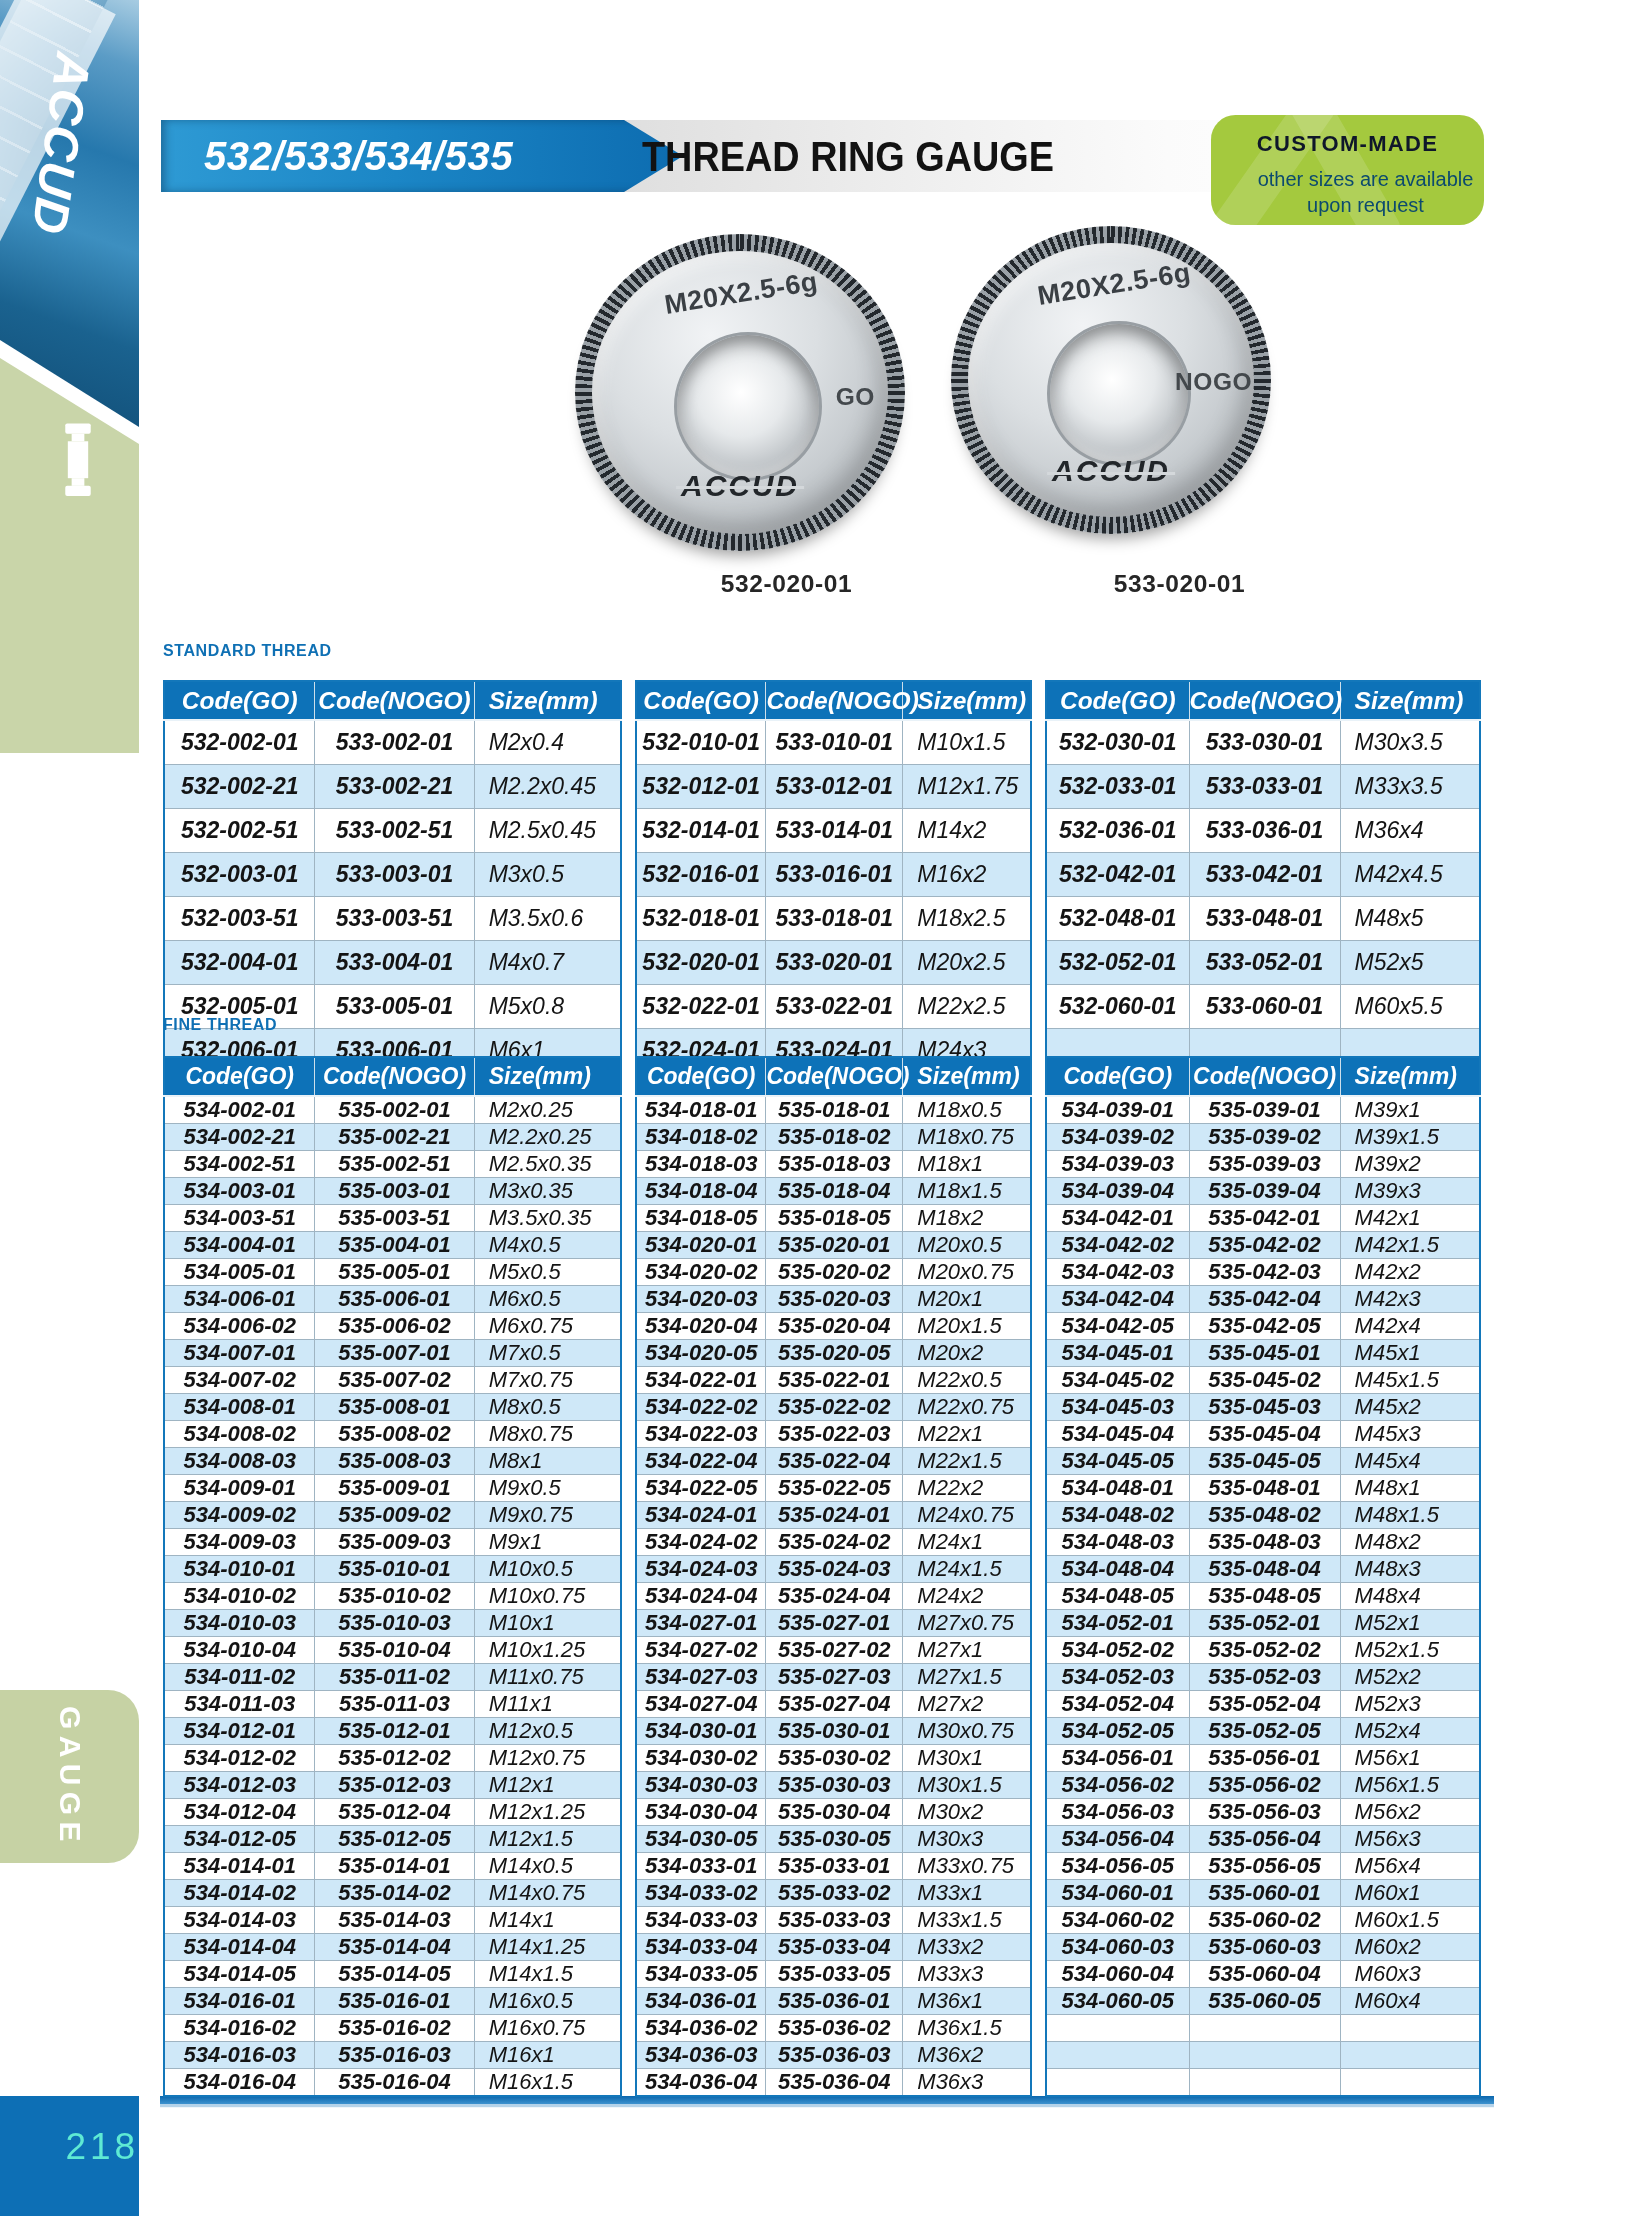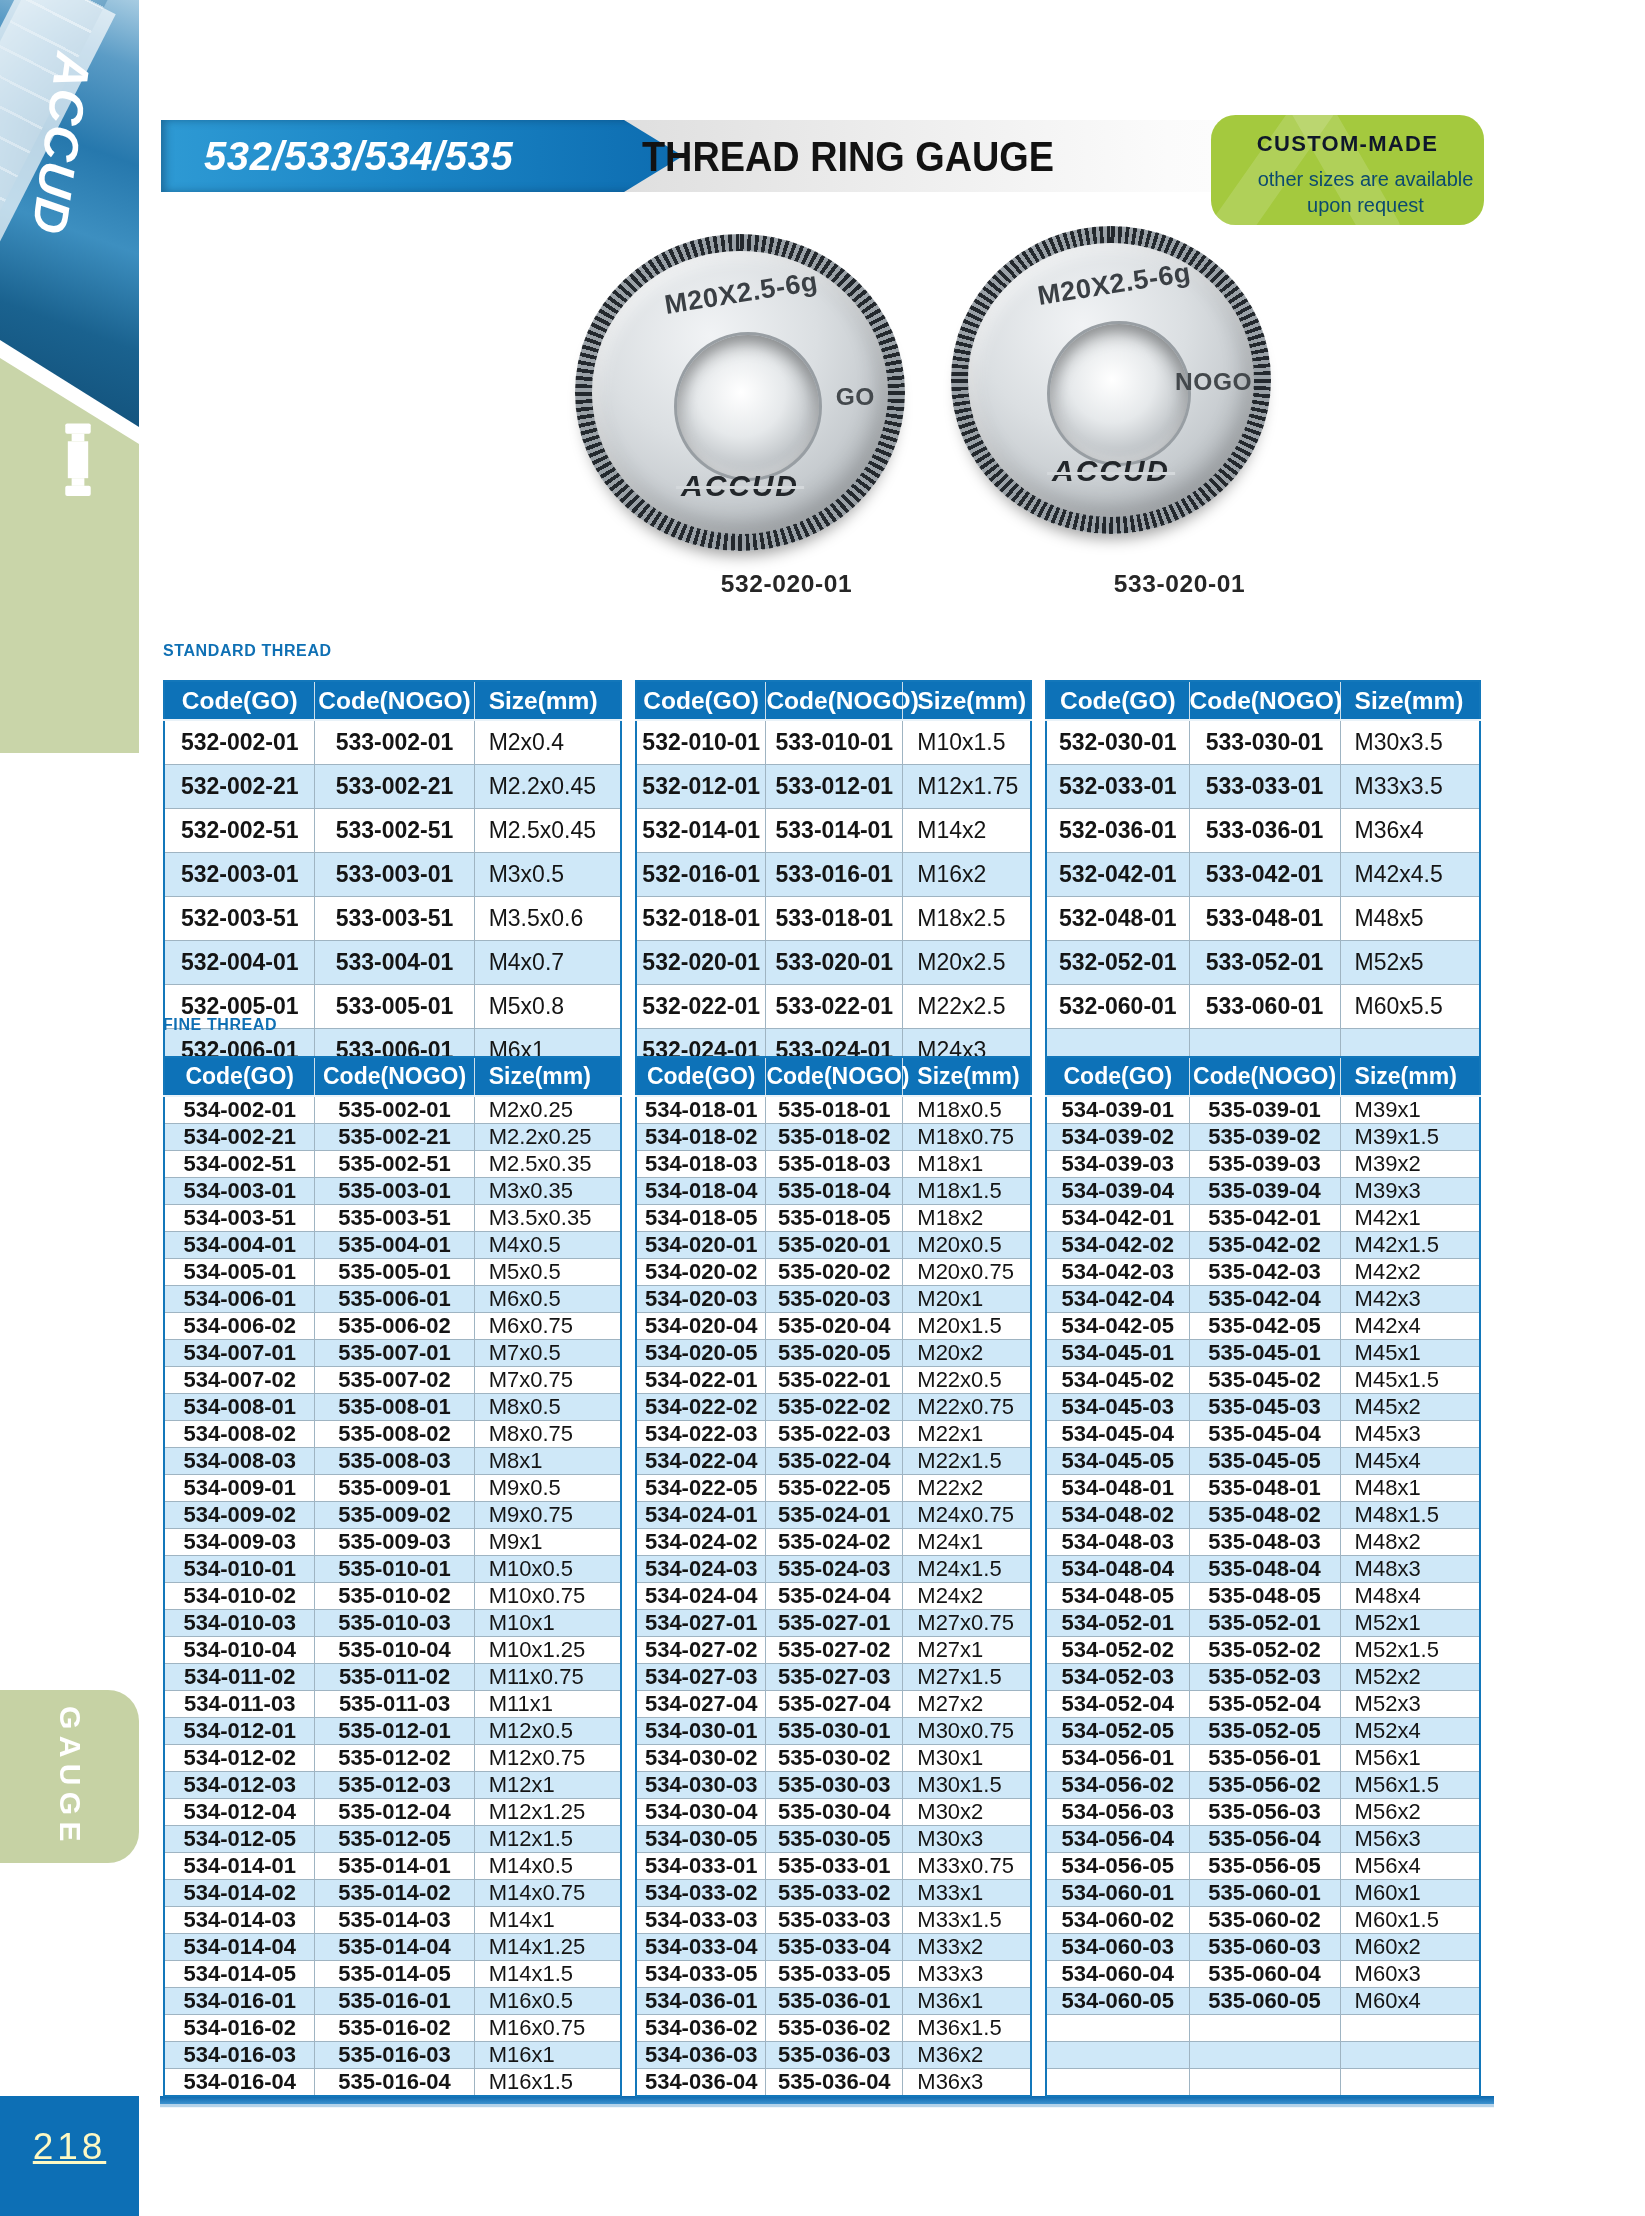--- a/index.html
+++ b/index.html
@@ -42,22 +42,22 @@
   }
   .gauge-tab span{
     position:absolute;left:50%;top:50%;transform:translate(-50%,-50%);
     writing-mode:vertical-rl;text-orientation:mixed;
     color:#ffffff;font-weight:bold;font-size:30px;letter-spacing:6.4px;
   }
   .page-num-block{
     position:absolute;left:0;top:2096px;width:139px;height:121px;background:#0d6fb5;
   }
   .page-num-block span{
-    position:absolute;left:0;top:30px;width:100%;text-align:center;
-    color:#fef9c3;font-size:37px;letter-spacing:3.9px;text-decoration:underline;
+    position:absolute;left:0;top:30px;width:100%;text-align:right;
+    color:#5eead4;font-size:37px;letter-spacing:3.9px;
   }
   .footer-rule{
     position:absolute;left:160px;top:2096px;width:1334px;height:8.4px;
     background:linear-gradient(#0b67ad,#3e93cf);
     box-shadow:0 3.2px 0 rgba(120,175,215,.55);
   }
   
   .banner-gray{
     position:absolute;left:606px;top:120px;width:748px;height:72px;
     background:linear-gradient(90deg,#dedede 0%,#ececec 35%,#fbfbfb 75%,#ffffff 100%);
@@ -138,20 +138,21 @@
   .product-caption{
     position:absolute;text-align:center;color:#262626;font-size:24.5px;font-weight:bold;letter-spacing:0.6px;
   }
   
   .section-heading{
     position:absolute;color:#0f70b4;font-size:16px;font-weight:bold;letter-spacing:0.6px;white-space:nowrap;
   }
   table.gtable{
     position:absolute;border-collapse:collapse;table-layout:fixed;background:#ffffff;
     border:2.6px solid #1377ba;
+    font-style:italic;
   }
   table.gtable th{
     background:#0d72b8;color:#ffffff;font-weight:bold;text-align:center;
     border-bottom:2.6px solid #e9f2f8;padding:0;
   }
   table.gtable th + th{border-left:1.3px solid #cddfeb;}
   table.gtable td{
     border:0.6px solid #9fb4c2;text-align:center;color:#141414;padding:0;
     white-space:nowrap;overflow:hidden;
   }

